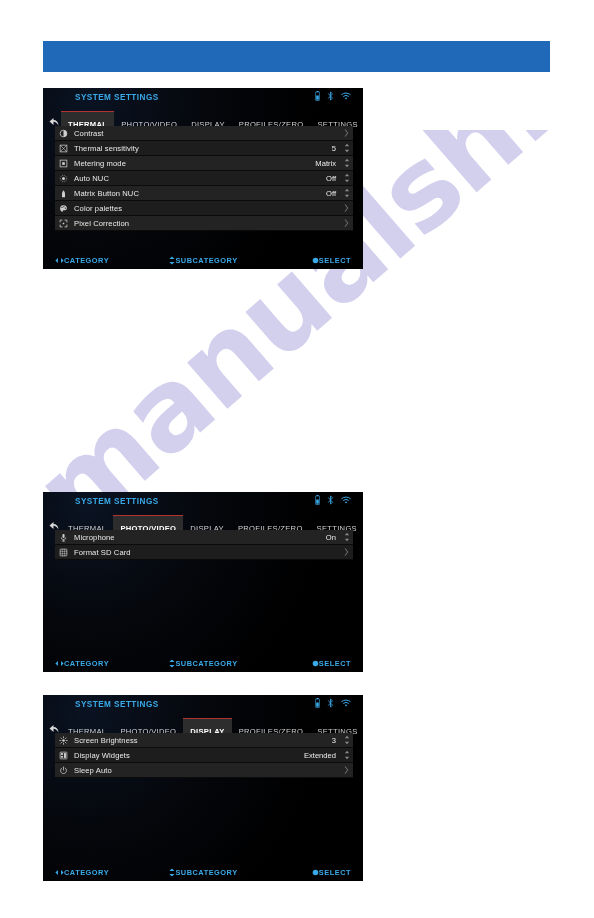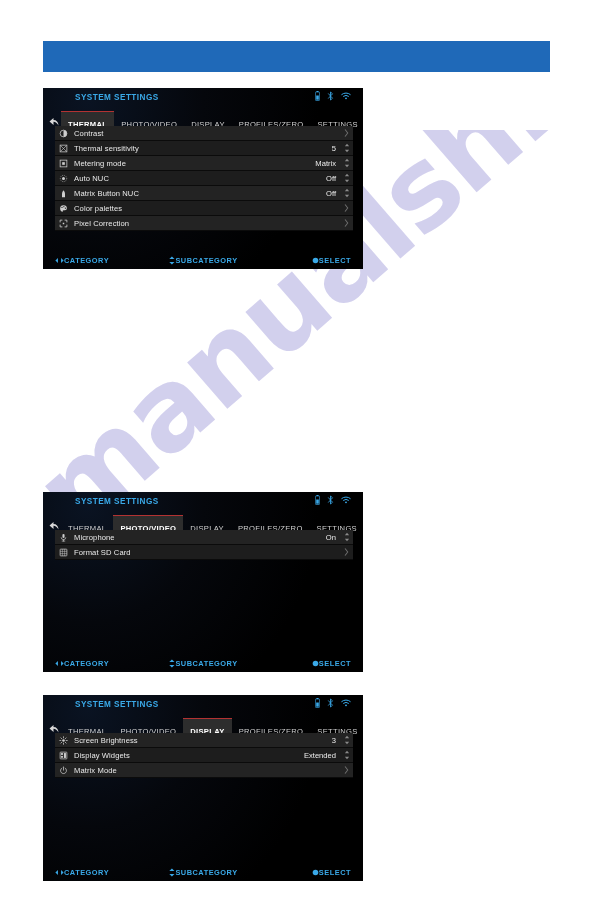--- a/index.html
+++ b/index.html
@@ -572,21 +572,21 @@
             </svg>
           </div>
         </div>
         <div class="menu-row">
           <div class="row-icon">
             <svg width="9" height="9" viewBox="0 0 24 24" stroke="#cfcfcf" stroke-width="2" fill="none" stroke-linecap="round">
               <path d="M7.5 5.5 A8 8 0 1 0 16.5 5.5"></path>
               <path d="M12 2.5 L12 11"></path>
             </svg>
           </div>
-          <div class="row-label">Matrix Mode</div>
+          <div class="row-label">Sleep Auto</div>
           <div class="row-value"></div>
           <div class="row-ctl">
             <svg width="5" height="8" viewBox="0 0 6 10">
               <path d="M1.4 1 L4.6 5 L1.4 9" fill="none" stroke="#6e6e6e" stroke-width="1.3" stroke-linecap="round" stroke-linejoin="round"></path>
             </svg>
           </div>
         </div>
       </div>
       <div class="scr-foot">
         <div class="hint hint-category">

